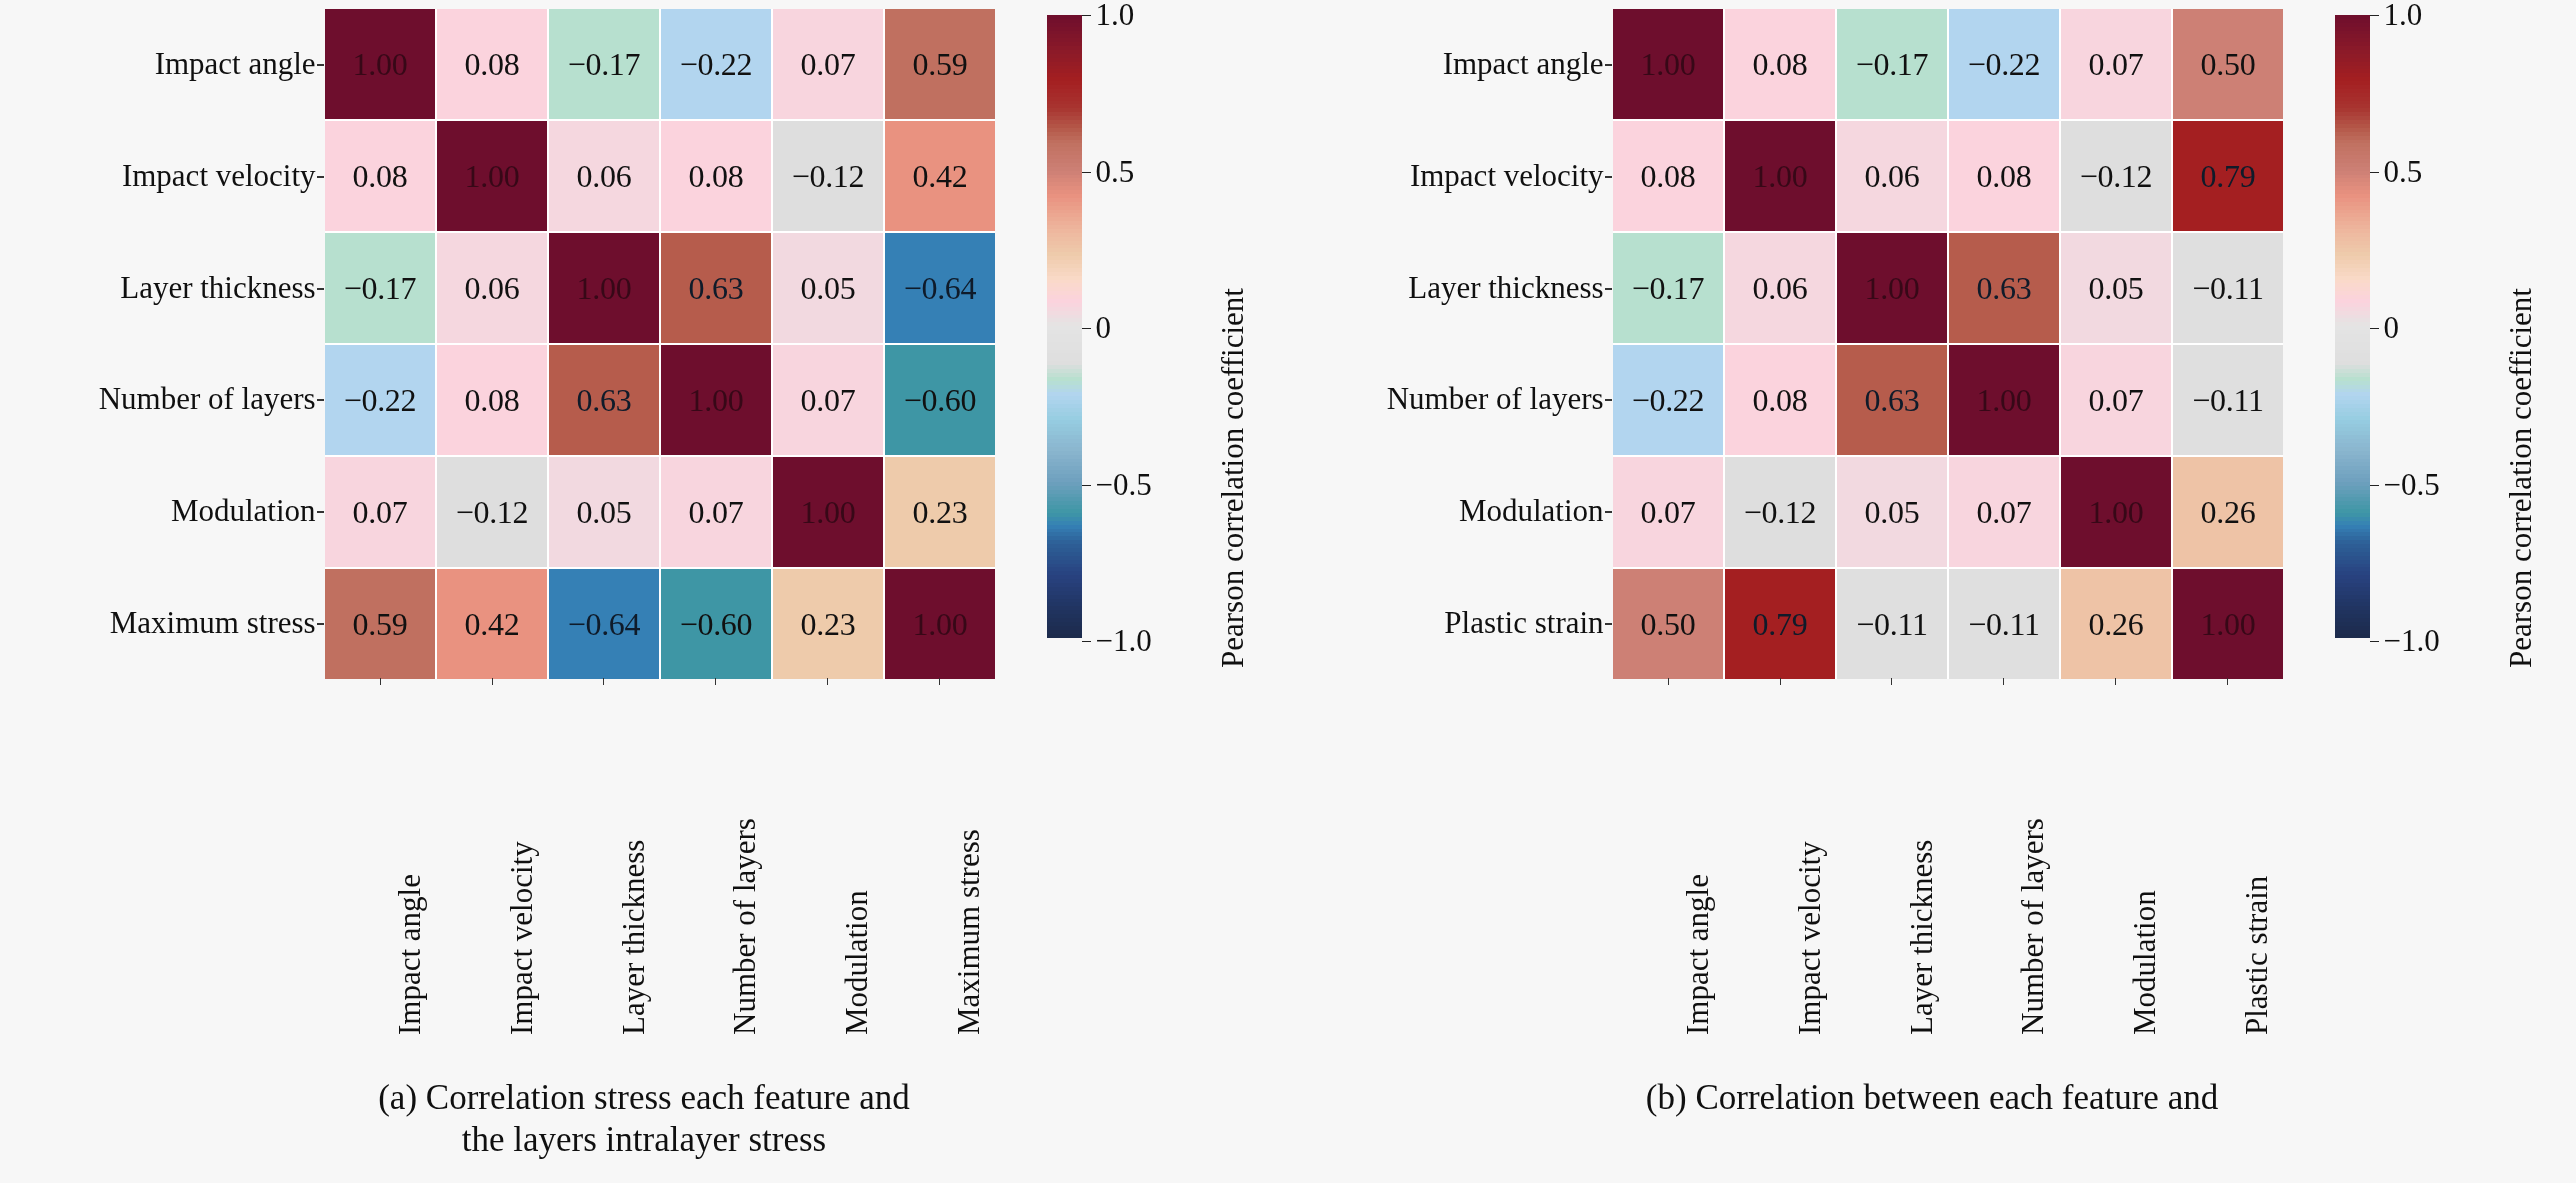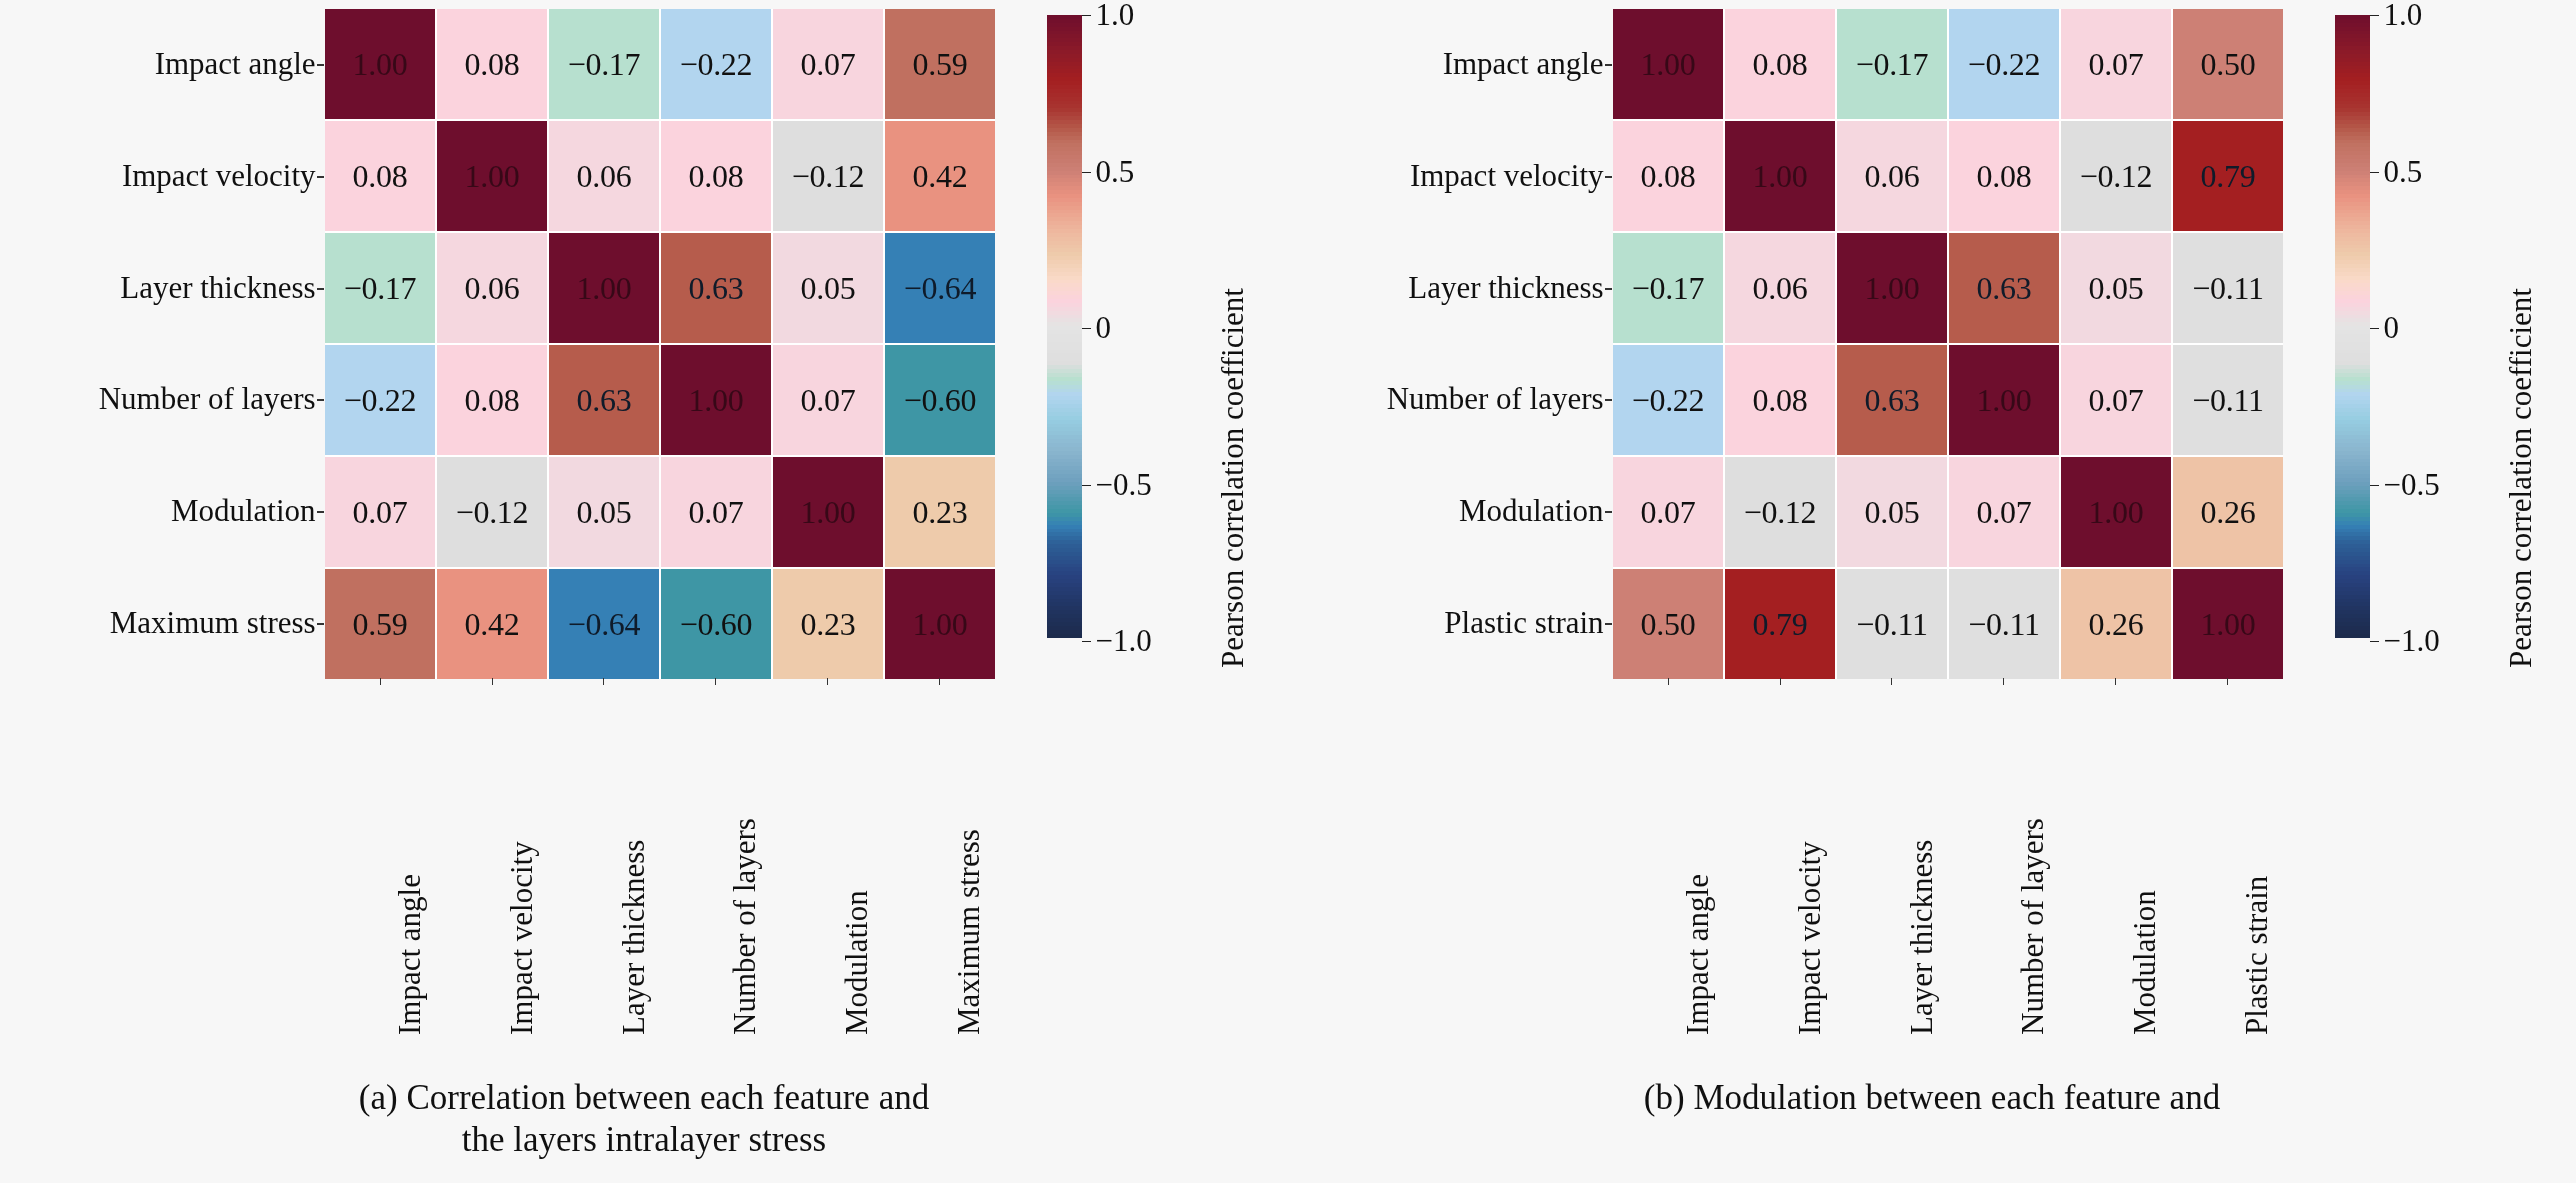--- a/index.html
+++ b/index.html
@@ -356,21 +356,21 @@
           <span class="cbar-tickmark" style="top: 313px;"></span>
           <span class="cbar-ticklabel" style="top: 313px;">0</span>
           <span class="cbar-tickmark" style="top: 470px;"></span>
           <span class="cbar-ticklabel" style="top: 470px;">−0.5</span>
           <span class="cbar-tickmark" style="top: 626px;"></span>
           <span class="cbar-ticklabel" style="top: 626px;">−1.0</span>
         </div>
         <span class="cbar-title" style="left: 168px; top: 653px;">Pearson correlation coefficient</span>
       </div>
     <div class="caption" id="caption-a" style="top: 1077px; left: 0px;">
-      <span class="line">(a) Correlation between each feature and</span>
+      <span class="line">(a) Correlation stress each feature and</span>
       <span class="line">the layers intralayer stress</span>
     </div>
   </div>
 
   <div class="panel" id="panel-b">
     <div class="hm-wrap">
       <div class="ylabels" id="ylabels-b" style="left: 0px; top: 9.4px; width: 325px;">
           <div class="ylabel" style="position: absolute; right: 0px; width: 325px; top: 0px;">Impact angle<span class="ytick"></span></div>
           <div class="ylabel" style="position: absolute; right: 0px; width: 325px; top: 112px;">Impact velocity<span class="ytick"></span></div>
           <div class="ylabel" style="position: absolute; right: 0px; width: 325px; top: 224px;">Layer thickness<span class="ytick"></span></div>
@@ -602,18 +602,18 @@
           <span class="cbar-tickmark" style="top: 313px;"></span>
           <span class="cbar-ticklabel" style="top: 313px;">0</span>
           <span class="cbar-tickmark" style="top: 470px;"></span>
           <span class="cbar-ticklabel" style="top: 470px;">−0.5</span>
           <span class="cbar-tickmark" style="top: 626px;"></span>
           <span class="cbar-ticklabel" style="top: 626px;">−1.0</span>
         </div>
         <span class="cbar-title" style="left: 168px; top: 653px;">Pearson correlation coefficient</span>
       </div>
     <div class="caption" id="caption-b" style="top: 1077px; left: 0px;">
-      <span class="line">(b) Modulation between each feature and</span>
+      <span class="line">(b) Correlation between each feature and</span>
     </div>
   </div>
 
 </div>
 
 
 </body></html>

